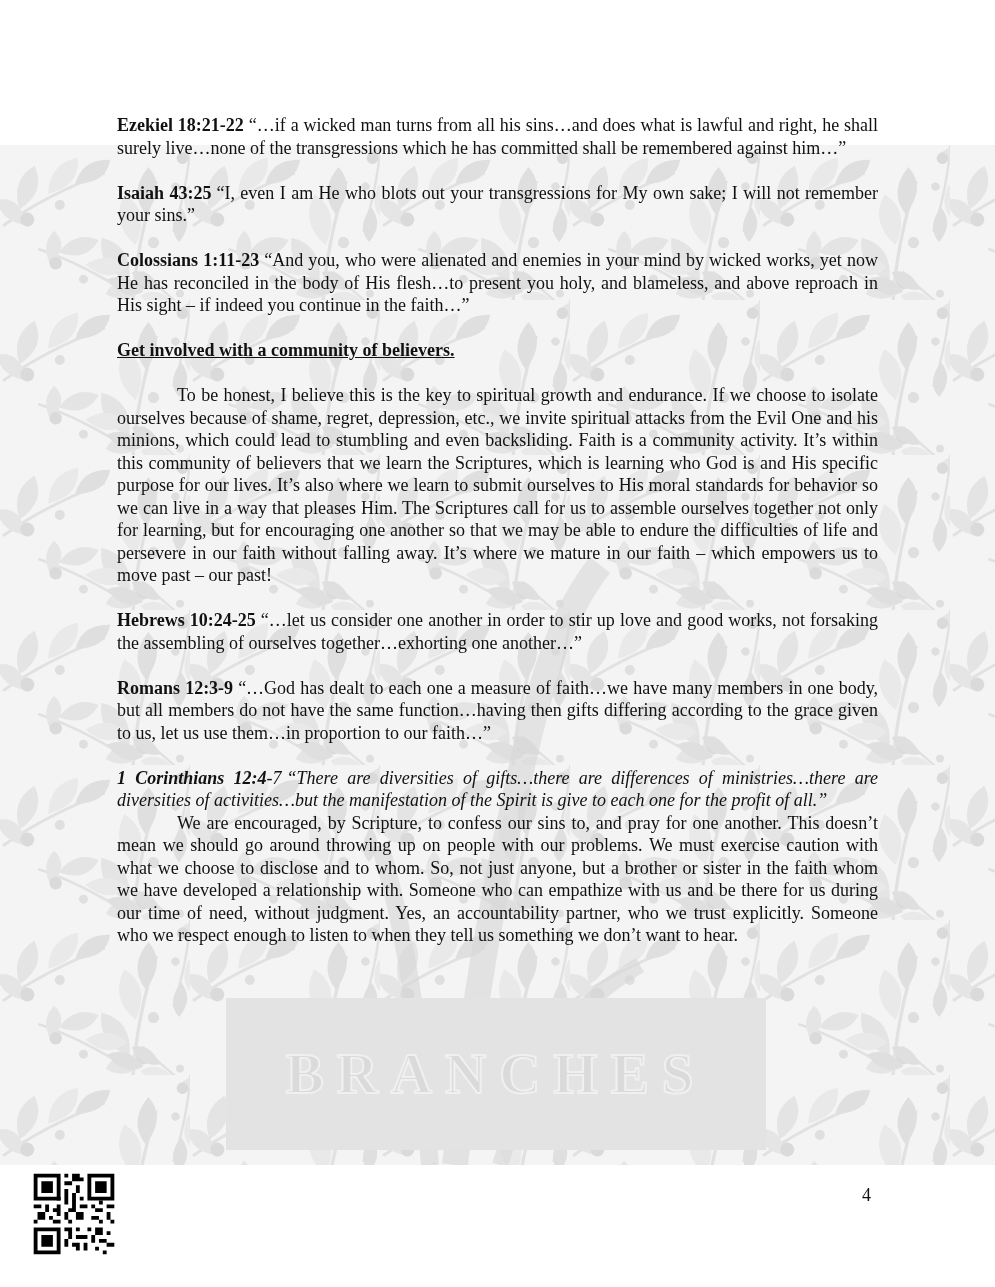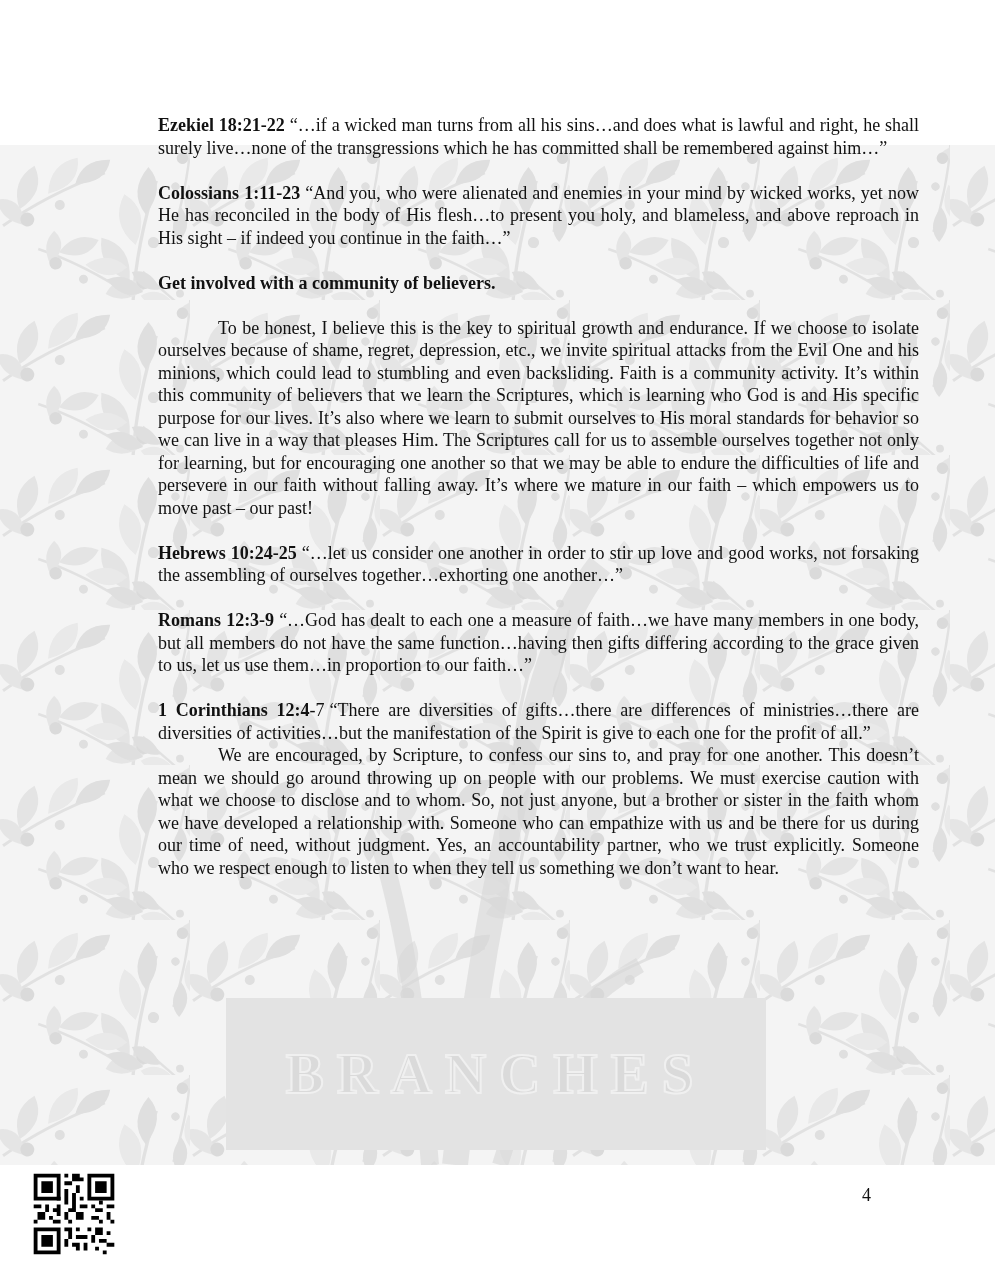--- a/index.html
+++ b/index.html
@@ -26,32 +26,32 @@
     font-weight:bold;
     font-size:57px; line-height:58px;
     letter-spacing:13px;
     color:#dadada;
     -webkit-text-stroke:2px #f0f0f0;
     text-shadow:0 0 1px #f5f5f5;
     white-space:nowrap;
   }
   
   .content {
-    position:absolute; left:117px; top:114px; width:761px; z-index:2;margin-left:41px;
+    position:absolute; left:117px; top:114px; width:761px; z-index:2;
   }
   .content p {
     margin:0 0 22.5px 0;
     font-size:18px; line-height:22.5px;
     text-align:justify;
   }
-  .heading { text-align:right; font-weight:bold; }
+  .heading { text-align:right; font-weight:bold;text-decoration:underline; }
   .body-para { text-indent:60px; }
   .ref { font-weight:bold; }
   .qt { padding-left:5px; }
-  .tight { margin-bottom:0 !important; }
+  .tight { margin-bottom:0 !important;font-style:italic; }
   .page-number {
     position:absolute; left:862px; top:1184px;
     font-size:18px; line-height:22px; z-index:2;
   }
   .qr { position:absolute; left:26px; top:1166px; z-index:3; }
 </style>
 </head>
 <body>
 
 <div class="page">
@@ -87,20 +87,21 @@
   </svg>
 
   <div class="wm-box">
     <div class="wm-word">BRANCHES</div>
   </div>
 
   <div class="content">
 
     <p><b class="ref">Ezekiel 18:21-22</b><span class="qt">“…if a wicked man turns from all his sins…and does what is lawful and right, he shall surely live…none of the transgressions which he has committed shall be remembered against him…”</span></p>
 
+    <p><b class="ref">Isaiah 43:25</b><span class="qt">“I, even I am He who blots out your transgressions for My own sake; I will not remember your sins.”</span></p>
 
 
     <p><b class="ref">Colossians 1:11-23</b><span class="qt">“And you, who were alienated and enemies in your mind by wicked works, yet now He has reconciled in the body of His flesh…to present you holy, and blameless, and above reproach in His sight – if indeed you continue in the faith…”</span></p>
 
     <p class="heading">Get involved with a community of believers.</p>
 
     <p class="body-para">To be honest, I believe this is the key to spiritual growth and endurance.  If we choose to isolate ourselves because of shame, regret, depression, etc., we invite spiritual attacks from the Evil One and his minions, which could lead to stumbling and even backsliding.  Faith is a community activity.  It’s within this community of believers that we learn the Scriptures, which is learning who God is and His specific purpose for our lives.  It’s also where we learn to submit ourselves to His moral standards for behavior so we can live in a way that pleases Him.  The Scriptures call for us to assemble ourselves together not only for learning, but for encouraging one another so that we may be able to endure the difficulties of life and persevere in our faith without falling away.  It’s where we mature in our faith – which empowers us to move past – our past!</p>
 
     <p><b class="ref">Hebrews 10:24-25</b><span class="qt">“…let us consider one another in order to stir up love and good works, not forsaking the assembling of ourselves together…exhorting one another…”</span></p>
 

